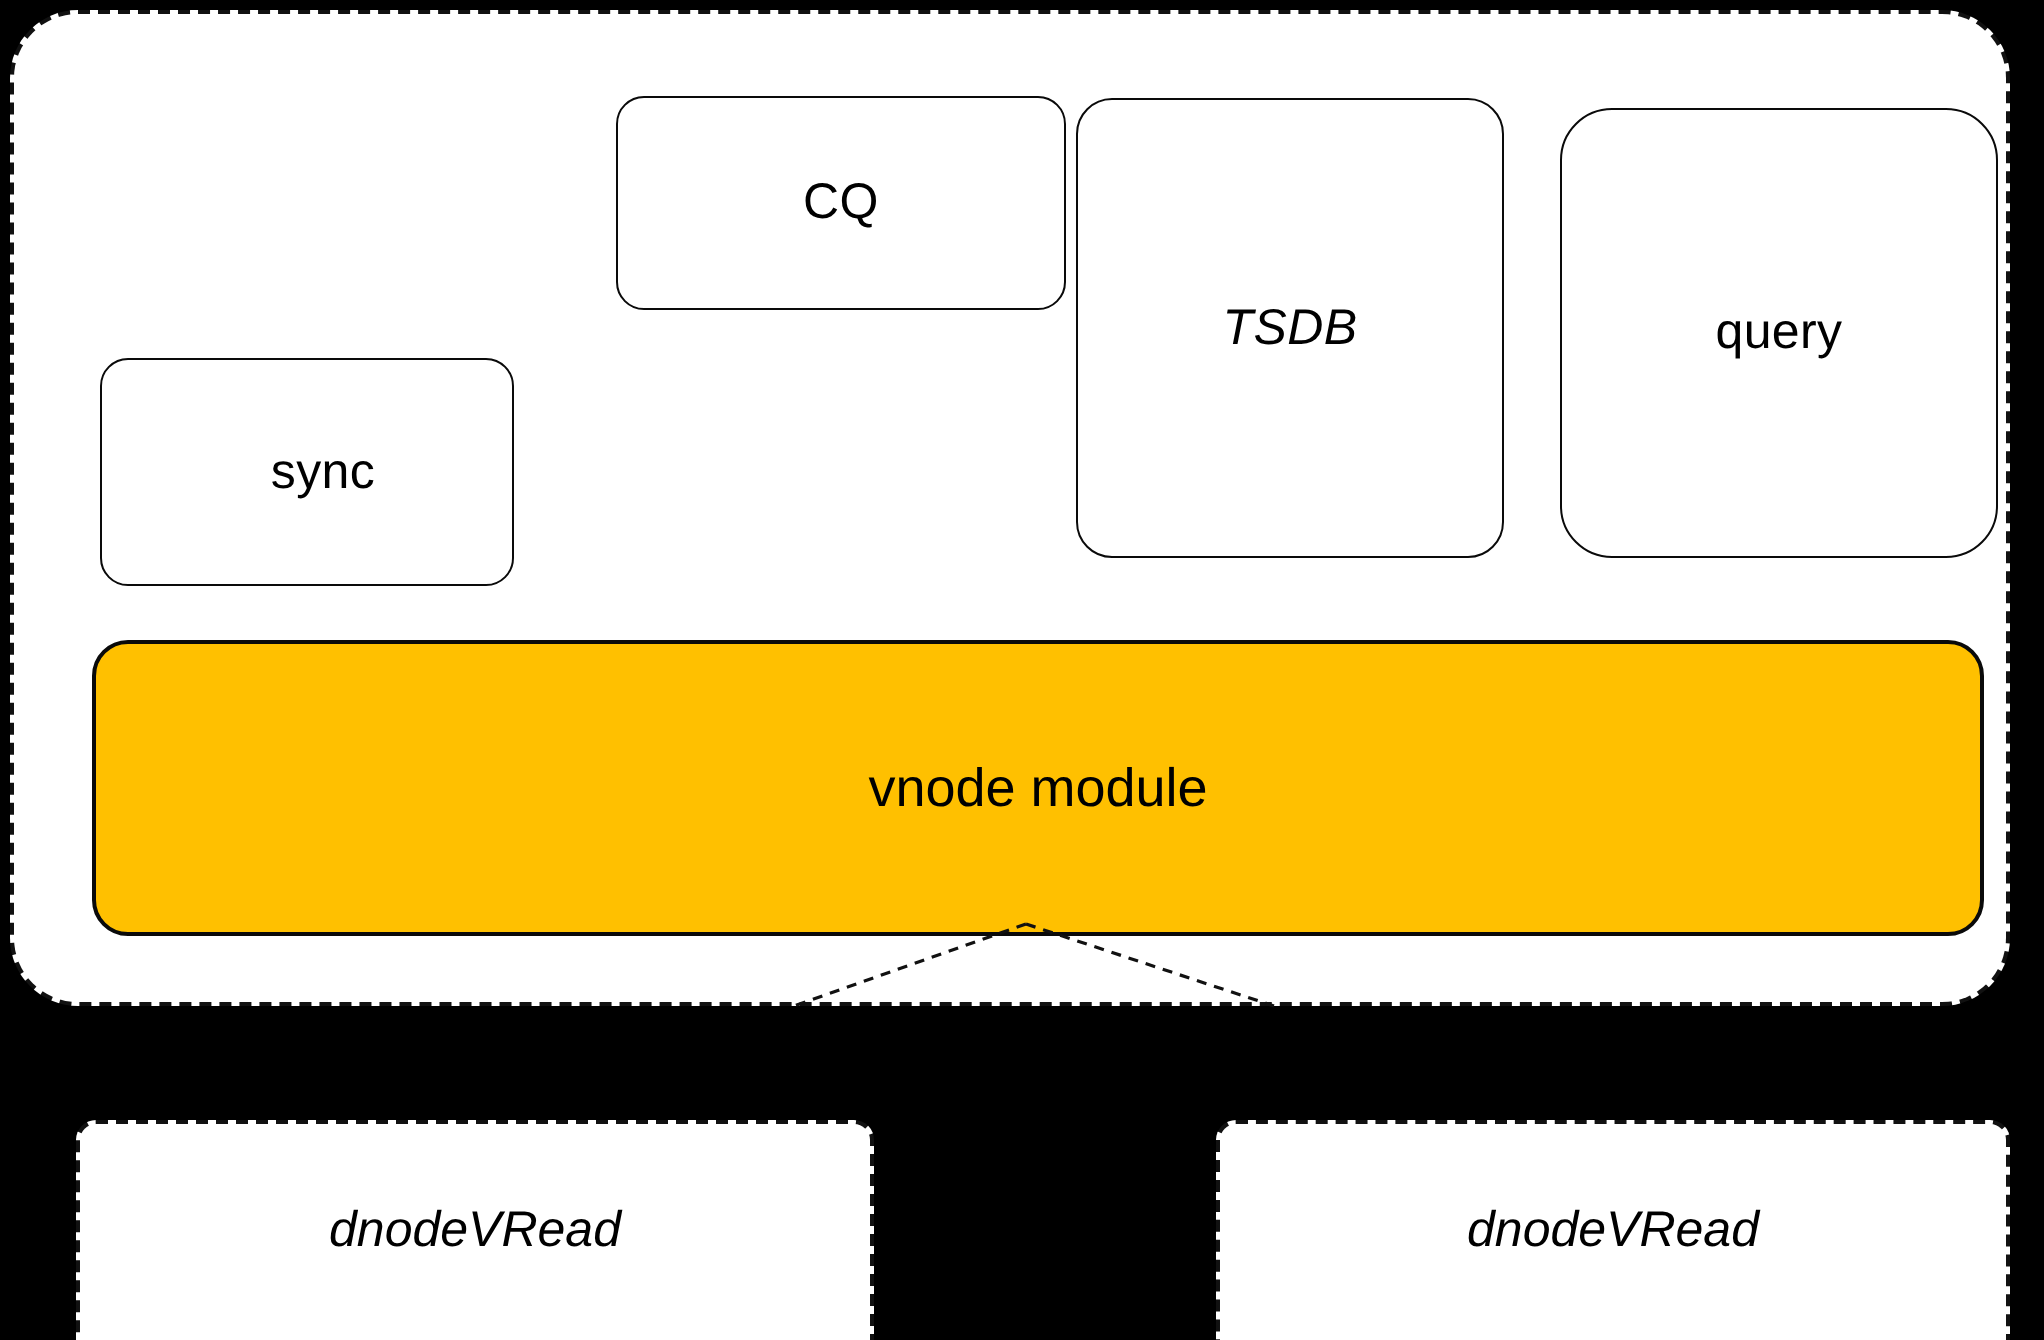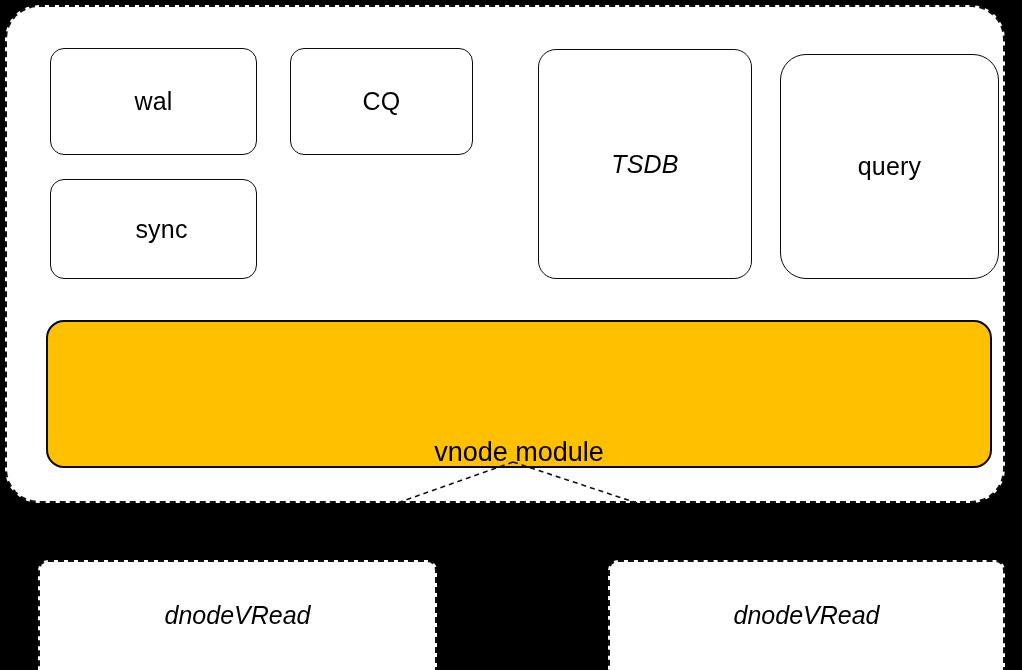--- a/index.html
+++ b/index.html
@@ -46,41 +46,41 @@
     color: #000000;
     font-size: 25px;
     font-weight: 400;
     line-height: 1;
     letter-spacing: 0.2px;
     white-space: nowrap;
   }
 
   
   .box-wal    { left: 43px;  top: 41px;  width: 207px; height: 107px; }
-  .box-cq     { left: 283px; top: 41px;  width: 183px; height: 107px; }
-  .box-sync   { left: 43px;  top: 172px; width: 207px; height: 100px; padding-left: 16px; }
+  .box-cq     { left: 301px; top: 41px;  width: 225px; height: 107px; }
+  .box-sync   { left: 43px;  top: 172px; width: 207px; height: 114px; padding-left: 16px; }
   .box-events { left: 293px; top: 172px; width: 207px; height: 100px; }
 
   
   .box-tsdb   { left: 531px; top: 42px;  width: 214px; height: 230px; border-radius: 18px; font-style: italic; }
   .box-query  { left: 773px; top: 47px;  width: 219px; height: 225px; border-radius: 26px; }
 
   
   .vnode-bar {
     position: absolute;
     left: 39px;
     top: 313px;
     width: 946px;
     height: 148px;
     box-sizing: border-box;
     background: #ffc000;
     border: 2px solid #0a0a0a;
     border-radius: 18px;
     display: flex;
-    align-items: flex-end;
+    align-items: center;
     justify-content: center;
     color: #000000;
     font-size: 27px;
     font-weight: 400;
     line-height: 1;
     white-space: nowrap;
   }
 
   
   .connectors {
@@ -113,23 +113,20 @@
   
   .endpoint-box > span { position: relative; top: -9px; font-style: italic; }
 </style>
 </head>
 <body>
 
 <div id="canvas">
 
   <div class="outer-container">
 
-    <div class="module-box box-wal">
-      <span>wal</span>
-    </div>
 
     <div class="module-box box-cq">
       <span>CQ</span>
     </div>
 
     <div class="module-box box-sync">
       <span>sync</span>
     </div>
 
 

